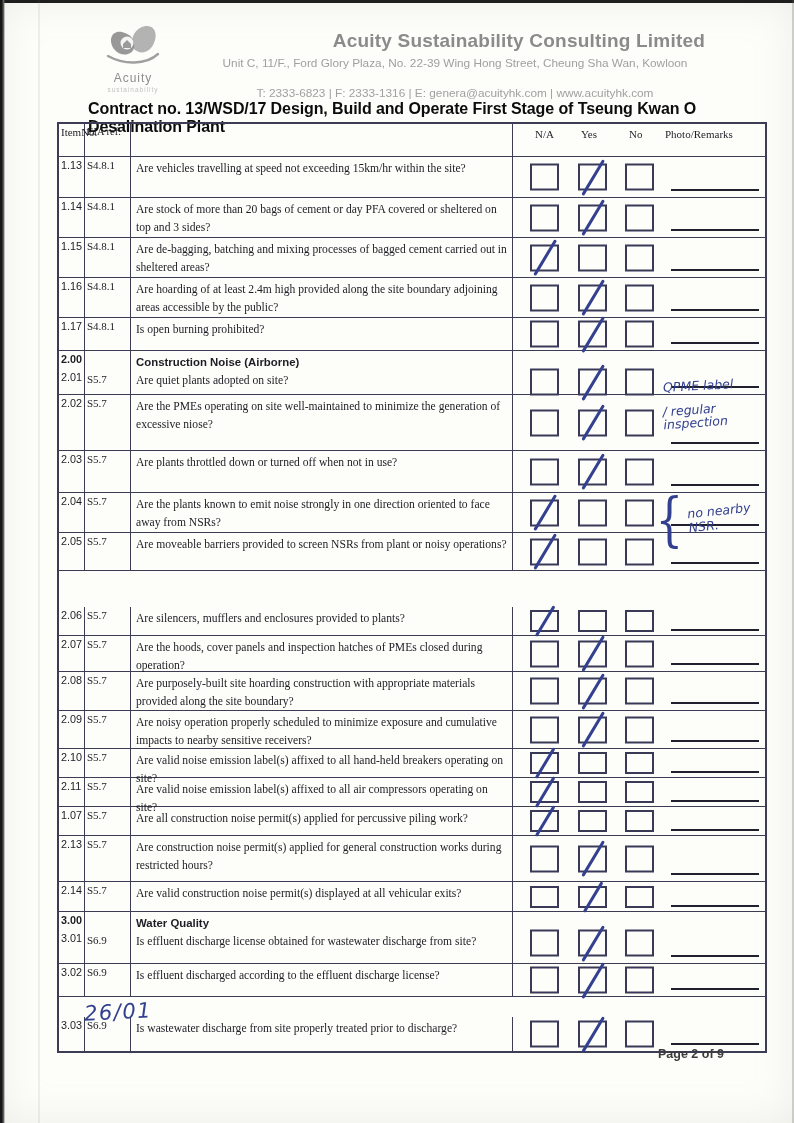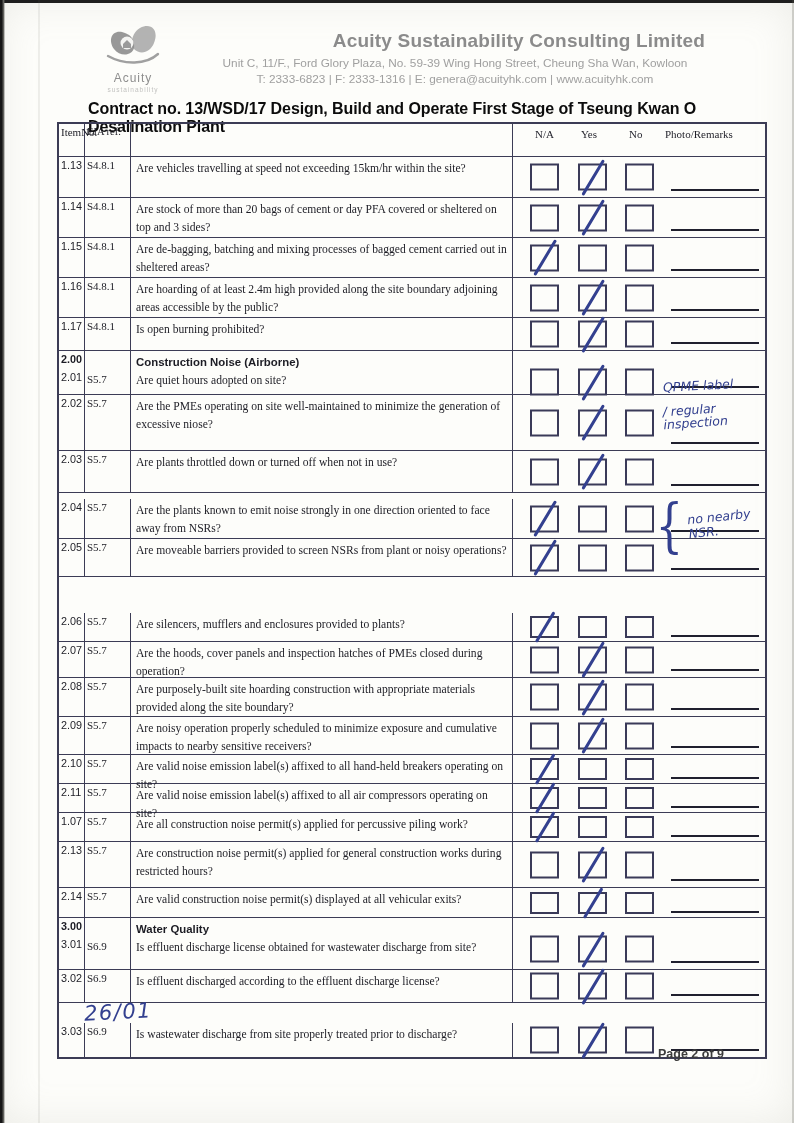--- a/index.html
+++ b/index.html
@@ -16,21 +16,21 @@
   .fold-line{position:absolute;top:0;left:38px;bottom:0;width:2px;background:rgba(110,110,95,0.10);}
 
   
   .logo{position:absolute;left:100px;top:24px;width:66px;text-align:center;}
   .logo svg{display:block;margin:0 auto;}
   .logo-name{font-family:"Liberation Sans",sans-serif;font-size:12px;color:#8e8e8e;letter-spacing:1px;margin-top:1px;}
   .logo-sub{font-family:"Liberation Sans",sans-serif;font-size:6.5px;color:#c2c2c0;letter-spacing:1px;margin-top:1px;}
   .company{position:absolute;left:205px;top:30px;width:500px;font-family:"Liberation Sans",sans-serif;}
   .company-name{font-size:19px;font-weight:bold;color:#8b8b8b;text-align:right;letter-spacing:0.2px;}
   .company-address{font-size:11.8px;color:#a0a0a0;text-align:center;margin-top:4px;}
-  .company-contact{font-size:11.8px;color:#a0a0a0;text-align:center;margin-top:2px;}
+  .company-contact{font-size:11.8px;color:#a0a0a0;text-align:center;margin-top:16px;}
   .doc-title{position:absolute;left:88px;top:100px;width:660px;font-family:"Liberation Sans",sans-serif;
     font-size:16px;font-weight:bold;color:#0c0c0c;letter-spacing:-0.1px;}
 
   
   :root{ --ink:#33408f; --bdr:#3c3c55; }
   .ctable{position:absolute;left:57px;top:122px;width:706px;border:2px solid var(--bdr);background:transparent;}
   .trow{display:flex;box-sizing:border-box;border-bottom:1.6px solid var(--bdr);overflow:visible;position:relative;}
   .trow:last-child{border-bottom:none;}
   .c-item{width:26px;border-right:1.6px solid var(--bdr);box-sizing:border-box;padding:2px 1px 2px 2px;
     font-family:"Liberation Sans",sans-serif;font-size:10.8px;overflow:visible;}
@@ -94,21 +94,21 @@
         <circle cx="23" cy="19" r="6.5" fill="#f4f4f2"></circle>
         <path d="M19 20 l4 -4 l4 4 v4 h-8 Z" fill="#9a9a9a"></path>
         <path d="M4 32 C20 41 42 41 54 30" stroke="#a0a0a0" stroke-width="2.4" fill="none" stroke-linecap="round"></path>
       </svg>
     </span>
     <div class="logo-name">Acuity</div>
     <div class="logo-sub">sustainability</div>
   </div>
   <div class="company">
     <div class="company-name">Acuity Sustainability Consulting Limited</div>
-    <div class="company-address">Unit C, 11/F., Ford Glory Plaza, No. 59-39 Wing Hong Street, Cheung Sha Wan, Kowloon</div>
+    <div class="company-address">Unit C, 11/F., Ford Glory Plaza, No. 22-39 Wing Hong Street, Cheung Sha Wan, Kowloon</div>
     <div class="company-contact">T: 2333-6823 | F: 2333-1316 | E: genera@acuityhk.com | www.acuityhk.com</div>
   </div>
 
   <div class="doc-title">Contract no.  13/WSD/17 Design, Build and Operate First Stage of Tseung Kwan O Desalination Plant</div>
 
   <div class="ctable">
     <div class="trow thead">
       <div class="c-item">
         <span>Item</span>
         <span>No.</span>
@@ -221,21 +221,21 @@
         <div class="trow sec" style="height: 44px;">
           <div class="c-item">
             <div class="sec-num">2.00</div>
             <div class="item-num">2.01</div>
           </div>
           <div class="c-ref">
             <div class="ref-txt">S5.7</div>
           </div>
           <div class="c-q">
             <div class="sec-title">Construction Noise (Airborne)</div>
-            <div class="q-text">Are quiet hours adopted on site?</div>
+            <div class="q-text">Are quiet plants adopted on site?</div>
           </div>
           <div class="c-checks">
             <div class="cbox reg" style="left: 17px;"></div>
             <div class="cbox reg" style="left: 65px;">
               <div class="slash"></div>
             </div>
             <div class="cbox reg" style="left: 112px;"></div>
             <div class="rline"></div>
             <div class="hnote">QPME label</div>
           </div>
@@ -273,21 +273,21 @@
           </div>
           <div class="c-checks">
             <div class="cbox reg" style="left: 17px;"></div>
             <div class="cbox reg" style="left: 65px;">
               <div class="slash"></div>
             </div>
             <div class="cbox reg" style="left: 112px;"></div>
             <div class="rline"></div>
           </div>
         </div>
-        <div class="trow" style="height: 40px; margin-top: 6px;">
+        <div class="trow" style="height: 40px;">
           <div class="c-item">
             <div class="item-num">2.04</div>
           </div>
           <div class="c-ref">
             <div class="ref-txt">S5.7</div>
           </div>
           <div class="c-q">
             <div class="q-text">Are the plants known to emit noise strongly in one direction oriented to face away from NSRs?</div>
           </div>
           <div class="c-checks">

